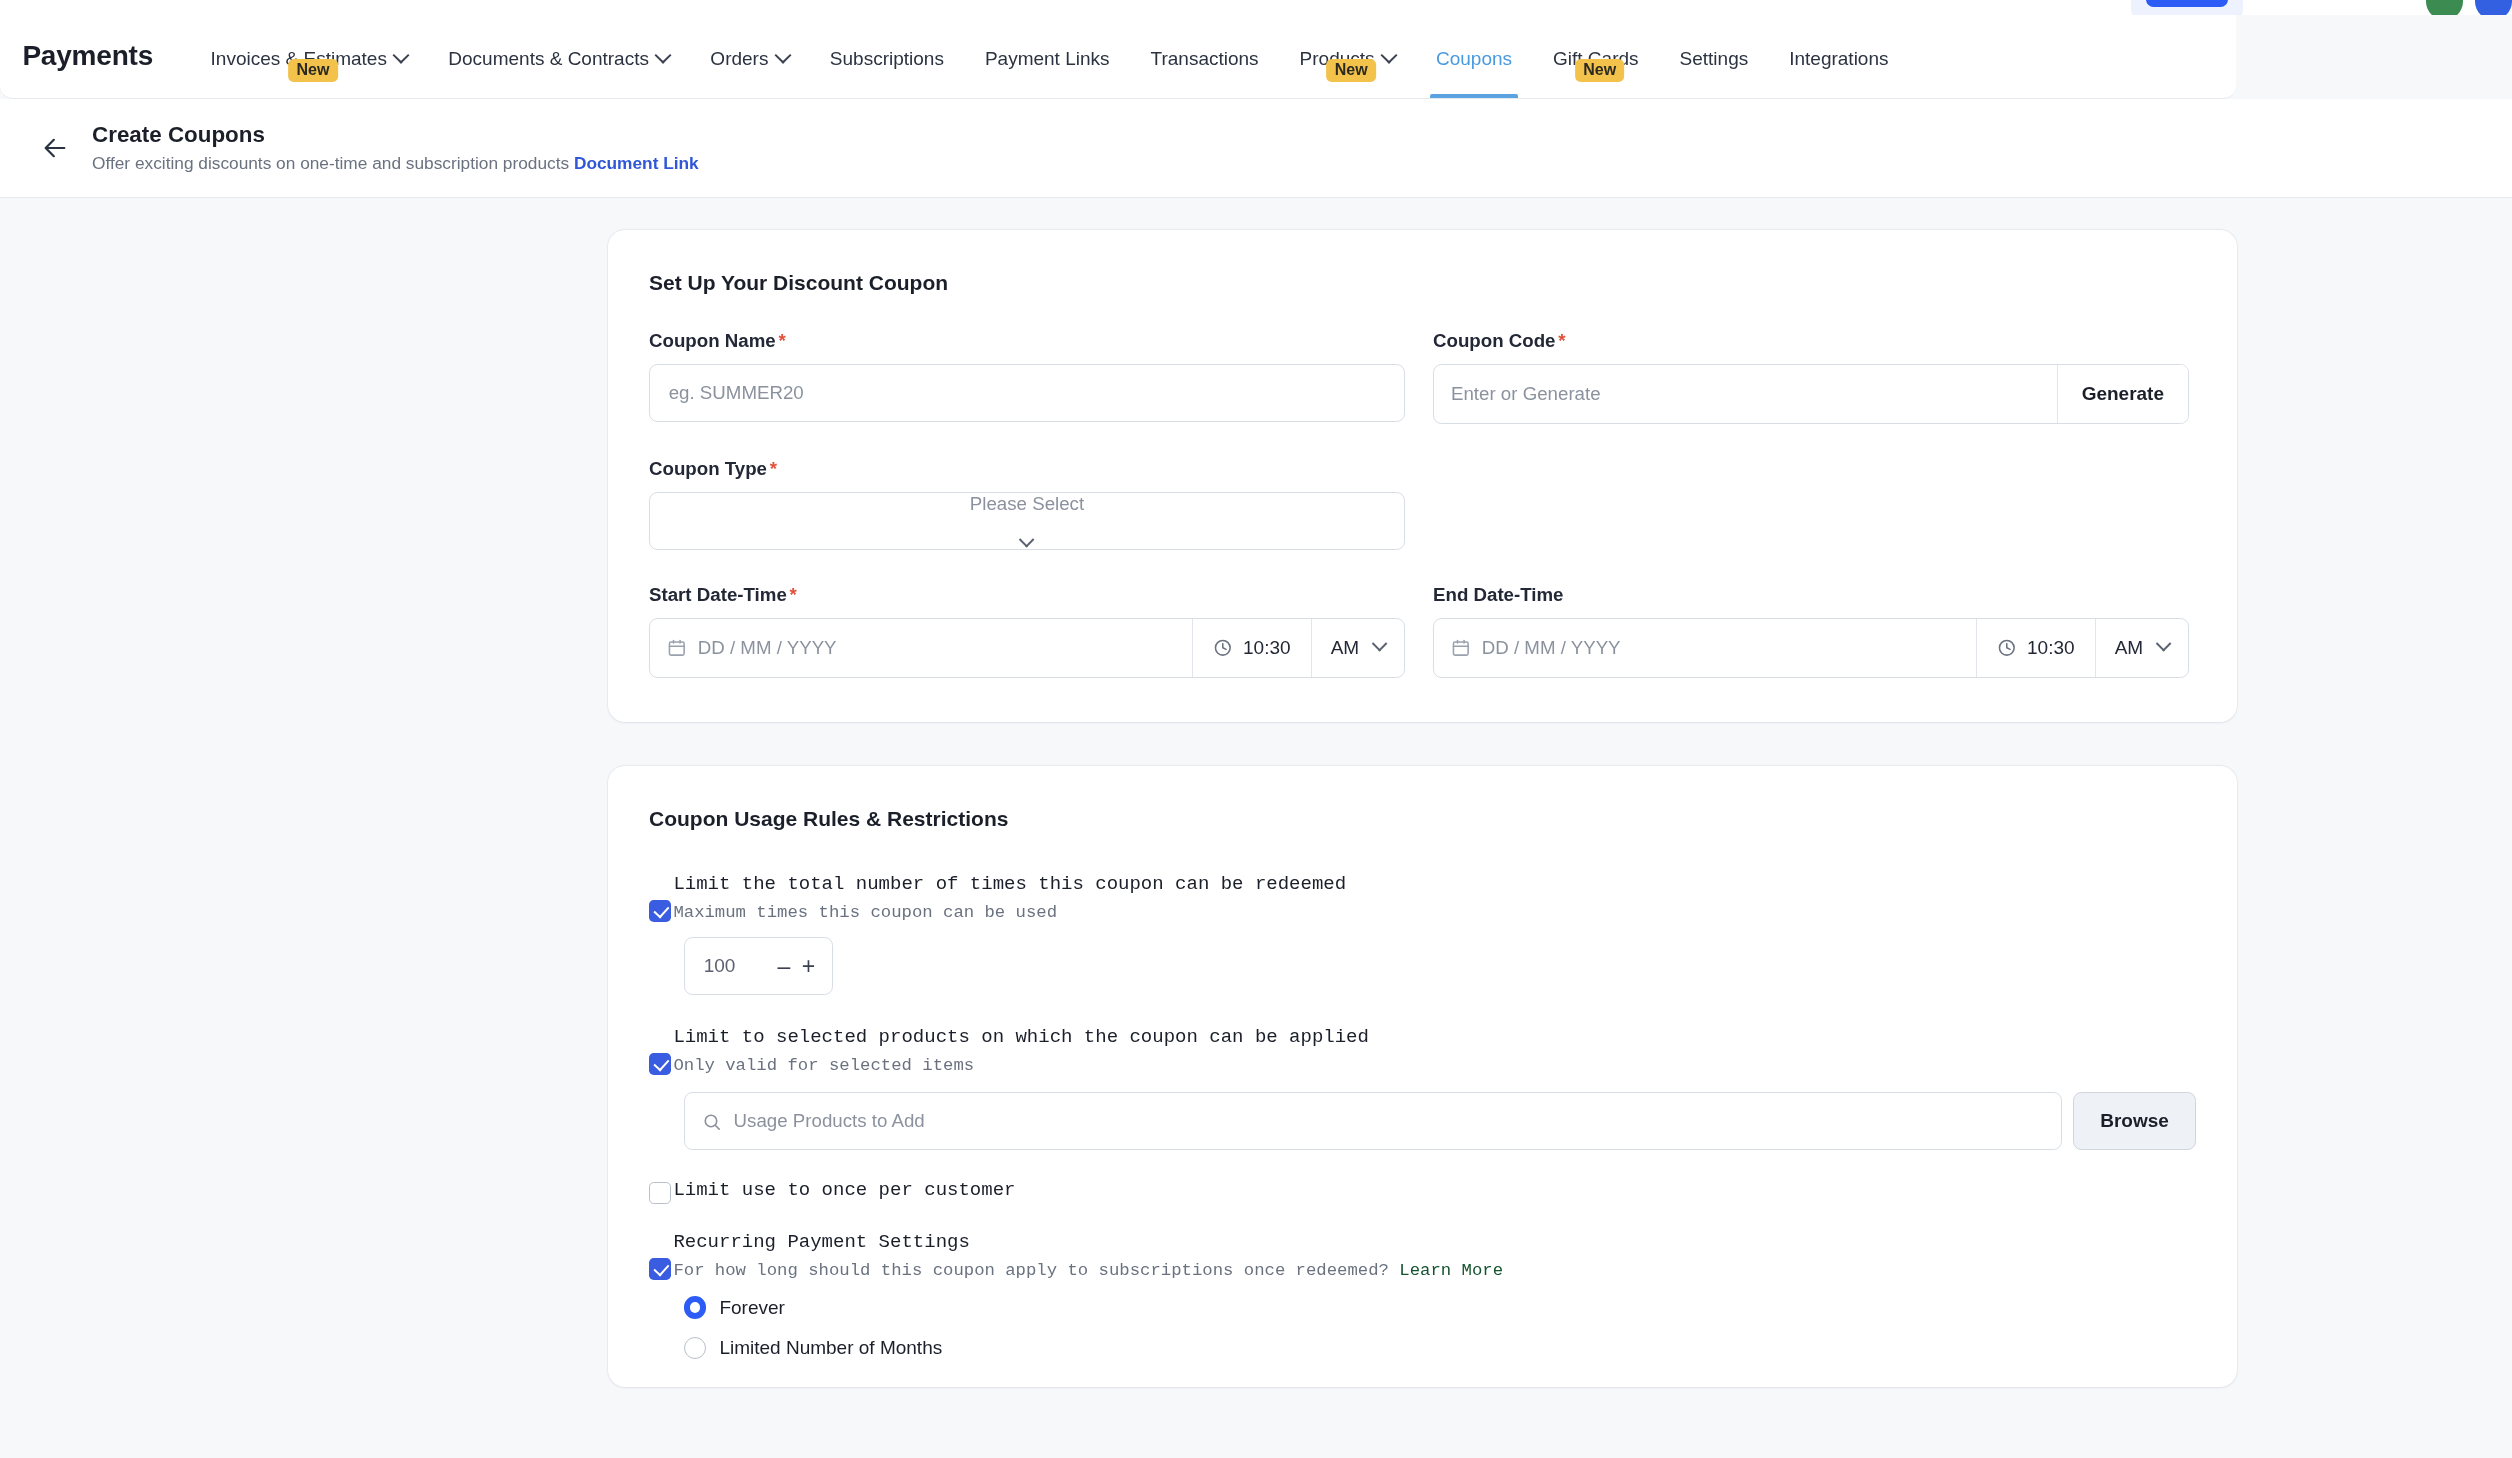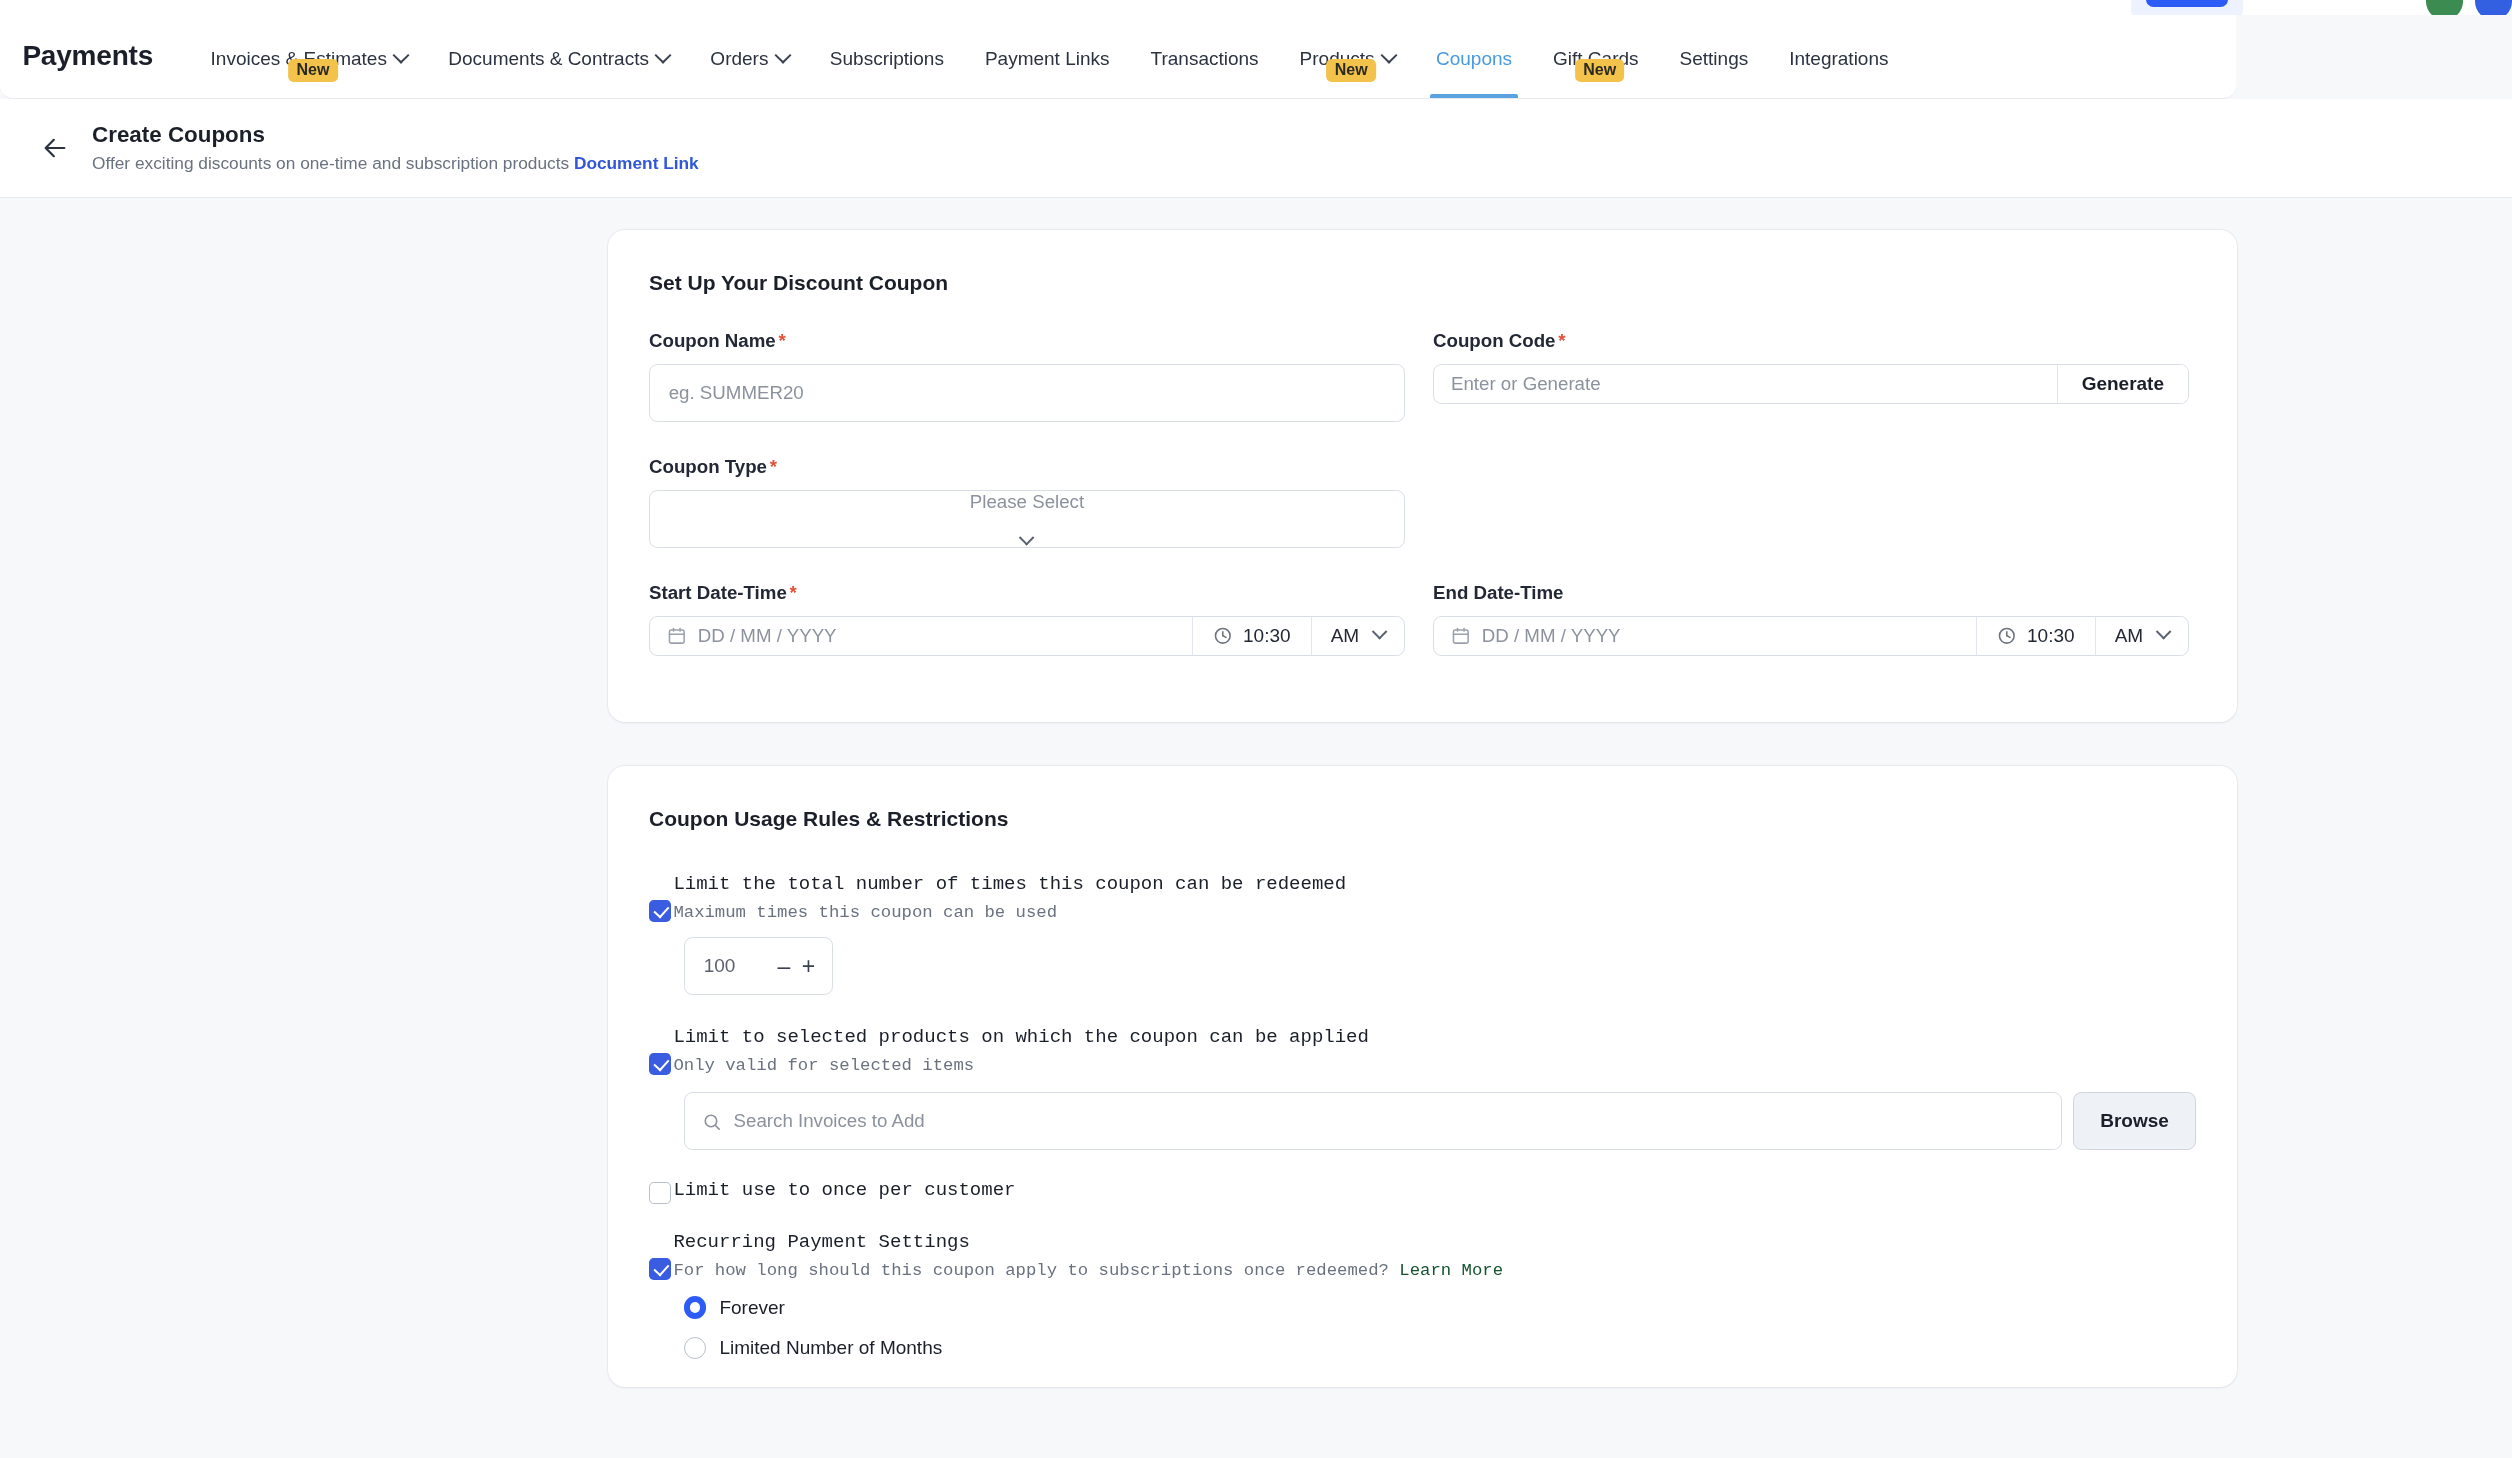--- a/index.html
+++ b/index.html
@@ -115,21 +115,21 @@
   .input {
     height: 58px; border: 0.9px solid #d8dde5; border-radius: 8.4px;
     background: #fff; display: flex; align-items: center;
     padding: 0 18.7px; font-size: 18.7px; color: #8b929e;
     cursor: text;
   }
 
   .input-group {
     display: flex; align-items: stretch;
     border: 0.9px solid #d8dde5; border-radius: 8.4px; background: #fff;
-    height: 40px; overflow: hidden;
+    height: 60px; overflow: hidden;
   }
   .input-group .ig-field {
     flex: 1; display: flex; align-items: center; gap: 11.2px;
     padding: 0 17px; font-size: 18.7px; color: #8b929e; cursor: text;
   }
   .input-group .ig-divider { width: 0.9px; background: #e2e6ec; }
   .input-group .ig-btn {
     display: flex; align-items: center; justify-content: center;
     padding: 0 24px; font-size: 19px; font-weight: 700; color: #1b1f2a;
     cursor: pointer; background: #fff;
@@ -412,21 +412,21 @@
       </div>
     </div>
     <div class="indent search-wrap" style="margin-top:17px;">
       <div class="search-box">
         <span>
           <svg width="19.6" height="19.6" viewBox="0 0 24 24" fill="none" stroke="#8b929e" stroke-width="2" stroke-linecap="round" stroke-linejoin="round">
             <circle cx="11" cy="11" r="7"></circle>
             <line x1="16.5" y1="16.5" x2="21" y2="21"></line>
           </svg>
         </span>
-        <span>Search Invoices to Add</span>
+        <span>Usage Products to Add</span>
       </div>
       <div class="browse-btn">Browse</div>
     </div>
 
     <div class="check-row" style="margin-top:28px;">
       <div class="cb off"></div>
       <div class="cb-label">Limit use to once per customer</div>
     </div>
 
     <div class="check-row" style="margin-top:26px;">

